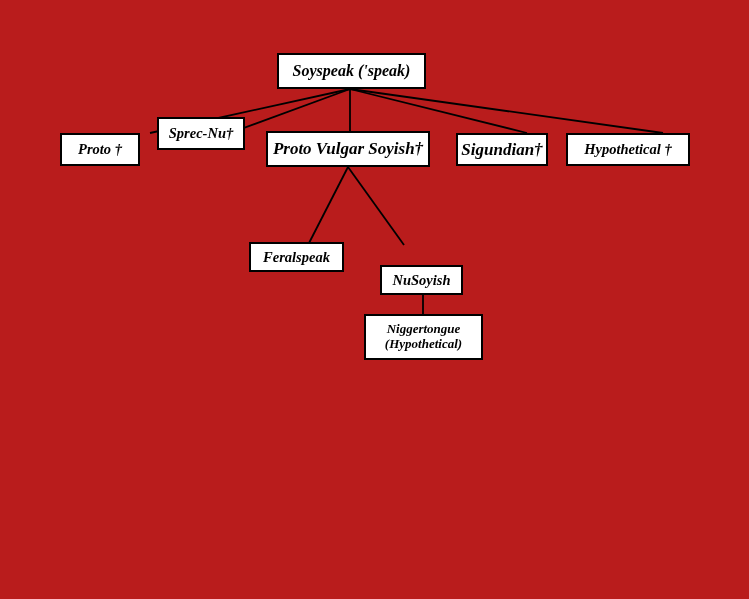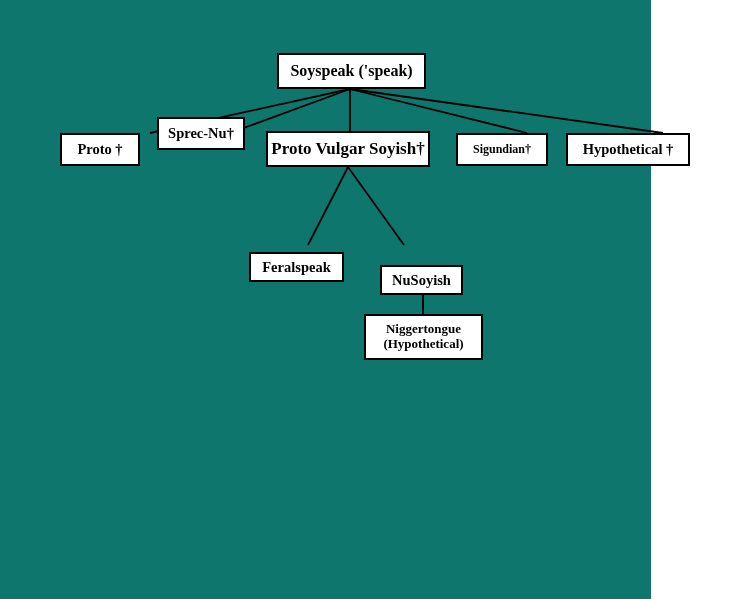--- a/index.html
+++ b/index.html
@@ -8,23 +8,24 @@
     background: #ffffff;
   }
   body {
     width: 749px;
     height: 599px;
     overflow: hidden;
     font-family: "Liberation Serif", serif;
   }
   #diagram-root {
     position: relative;
-    width: 651px;
+    width: 749px;
     height: 599px;
-    background: #0f766e;
+    background: #b91c1c;
+    font-style: italic;
   }
   svg.edge-layer {
     position: absolute;
     left: 0;
     top: 0;
     width: 749px;
     height: 599px;
   }
   .tree-node {
     position: absolute;
@@ -58,20 +59,20 @@
       <line x1="350" y1="89" x2="663" y2="133" stroke="#000000" stroke-width="1.8"></line>
       <line x1="348" y1="167" x2="308" y2="245" stroke="#000000" stroke-width="1.8"></line>
       <line x1="348" y1="167" x2="404" y2="245" stroke="#000000" stroke-width="1.8"></line>
       <line x1="423" y1="275" x2="423" y2="314" stroke="#000000" stroke-width="1.8"></line>
     </svg>
   <div id="node-layer">
       <div class="tree-node" style="left: 277px; top: 53px; width: 149px; height: 36px; font-size: 16px; background: rgb(255, 255, 255); border-color: rgb(0, 0, 0); color: rgb(0, 0, 0);"><span class="node-label">Soyspeak ('speak)</span></div>
       <div class="tree-node" style="left: 60px; top: 133px; width: 80px; height: 33px; font-size: 14.5px; background: rgb(255, 255, 255); border-color: rgb(0, 0, 0); color: rgb(0, 0, 0);"><span class="node-label">Proto †</span></div>
       <div class="tree-node" style="left: 157px; top: 117px; width: 88px; height: 33px; font-size: 14.5px; background: rgb(255, 255, 255); border-color: rgb(0, 0, 0); color: rgb(0, 0, 0);"><span class="node-label">Sprec-Nu†</span></div>
       <div class="tree-node" style="left: 266px; top: 131px; width: 164px; height: 36px; font-size: 17px; background: rgb(255, 255, 255); border-color: rgb(0, 0, 0); color: rgb(0, 0, 0);"><span class="node-label">Proto Vulgar Soyish†</span></div>
-      <div class="tree-node" style="left: 456px; top: 133px; width: 92px; height: 33px; font-size: 12px; background: rgb(255, 255, 255); border-color: rgb(0, 0, 0); color: rgb(0, 0, 0);"><span class="node-label">Sigundian†</span></div>
+      <div class="tree-node" style="left: 456px; top: 133px; width: 92px; height: 33px; font-size: 17px; background: rgb(255, 255, 255); border-color: rgb(0, 0, 0); color: rgb(0, 0, 0);"><span class="node-label">Sigundian†</span></div>
       <div class="tree-node" style="left: 566px; top: 133px; width: 124px; height: 33px; font-size: 14.5px; background: rgb(255, 255, 255); border-color: rgb(0, 0, 0); color: rgb(0, 0, 0);"><span class="node-label">Hypothetical †</span></div>
-      <div class="tree-node" style="left: 249px; top: 252px; width: 95px; height: 30px; font-size: 14.5px; background: rgb(255, 255, 255); border-color: rgb(0, 0, 0); color: rgb(0, 0, 0);"><span class="node-label">Feralspeak</span></div>
+      <div class="tree-node" style="left: 249px; top: 242px; width: 95px; height: 30px; font-size: 14.5px; background: rgb(255, 255, 255); border-color: rgb(0, 0, 0); color: rgb(0, 0, 0);"><span class="node-label">Feralspeak</span></div>
       <div class="tree-node" style="left: 380px; top: 245px; width: 83px; height: 30px; font-size: 14.5px; background: rgb(255, 255, 255); border-color: rgb(0, 0, 0); color: rgb(0, 0, 0); margin-top: 20px;"><span class="node-label">NuSoyish</span></div>
       <div class="tree-node" style="left: 364px; top: 314px; width: 119px; height: 46px; font-size: 13px; background: rgb(255, 255, 255); border-color: rgb(0, 0, 0); color: rgb(0, 0, 0);"><span class="node-label">Niggertongue
 (Hypothetical)</span></div>
     </div>
 </div>
 
 </body></html>

